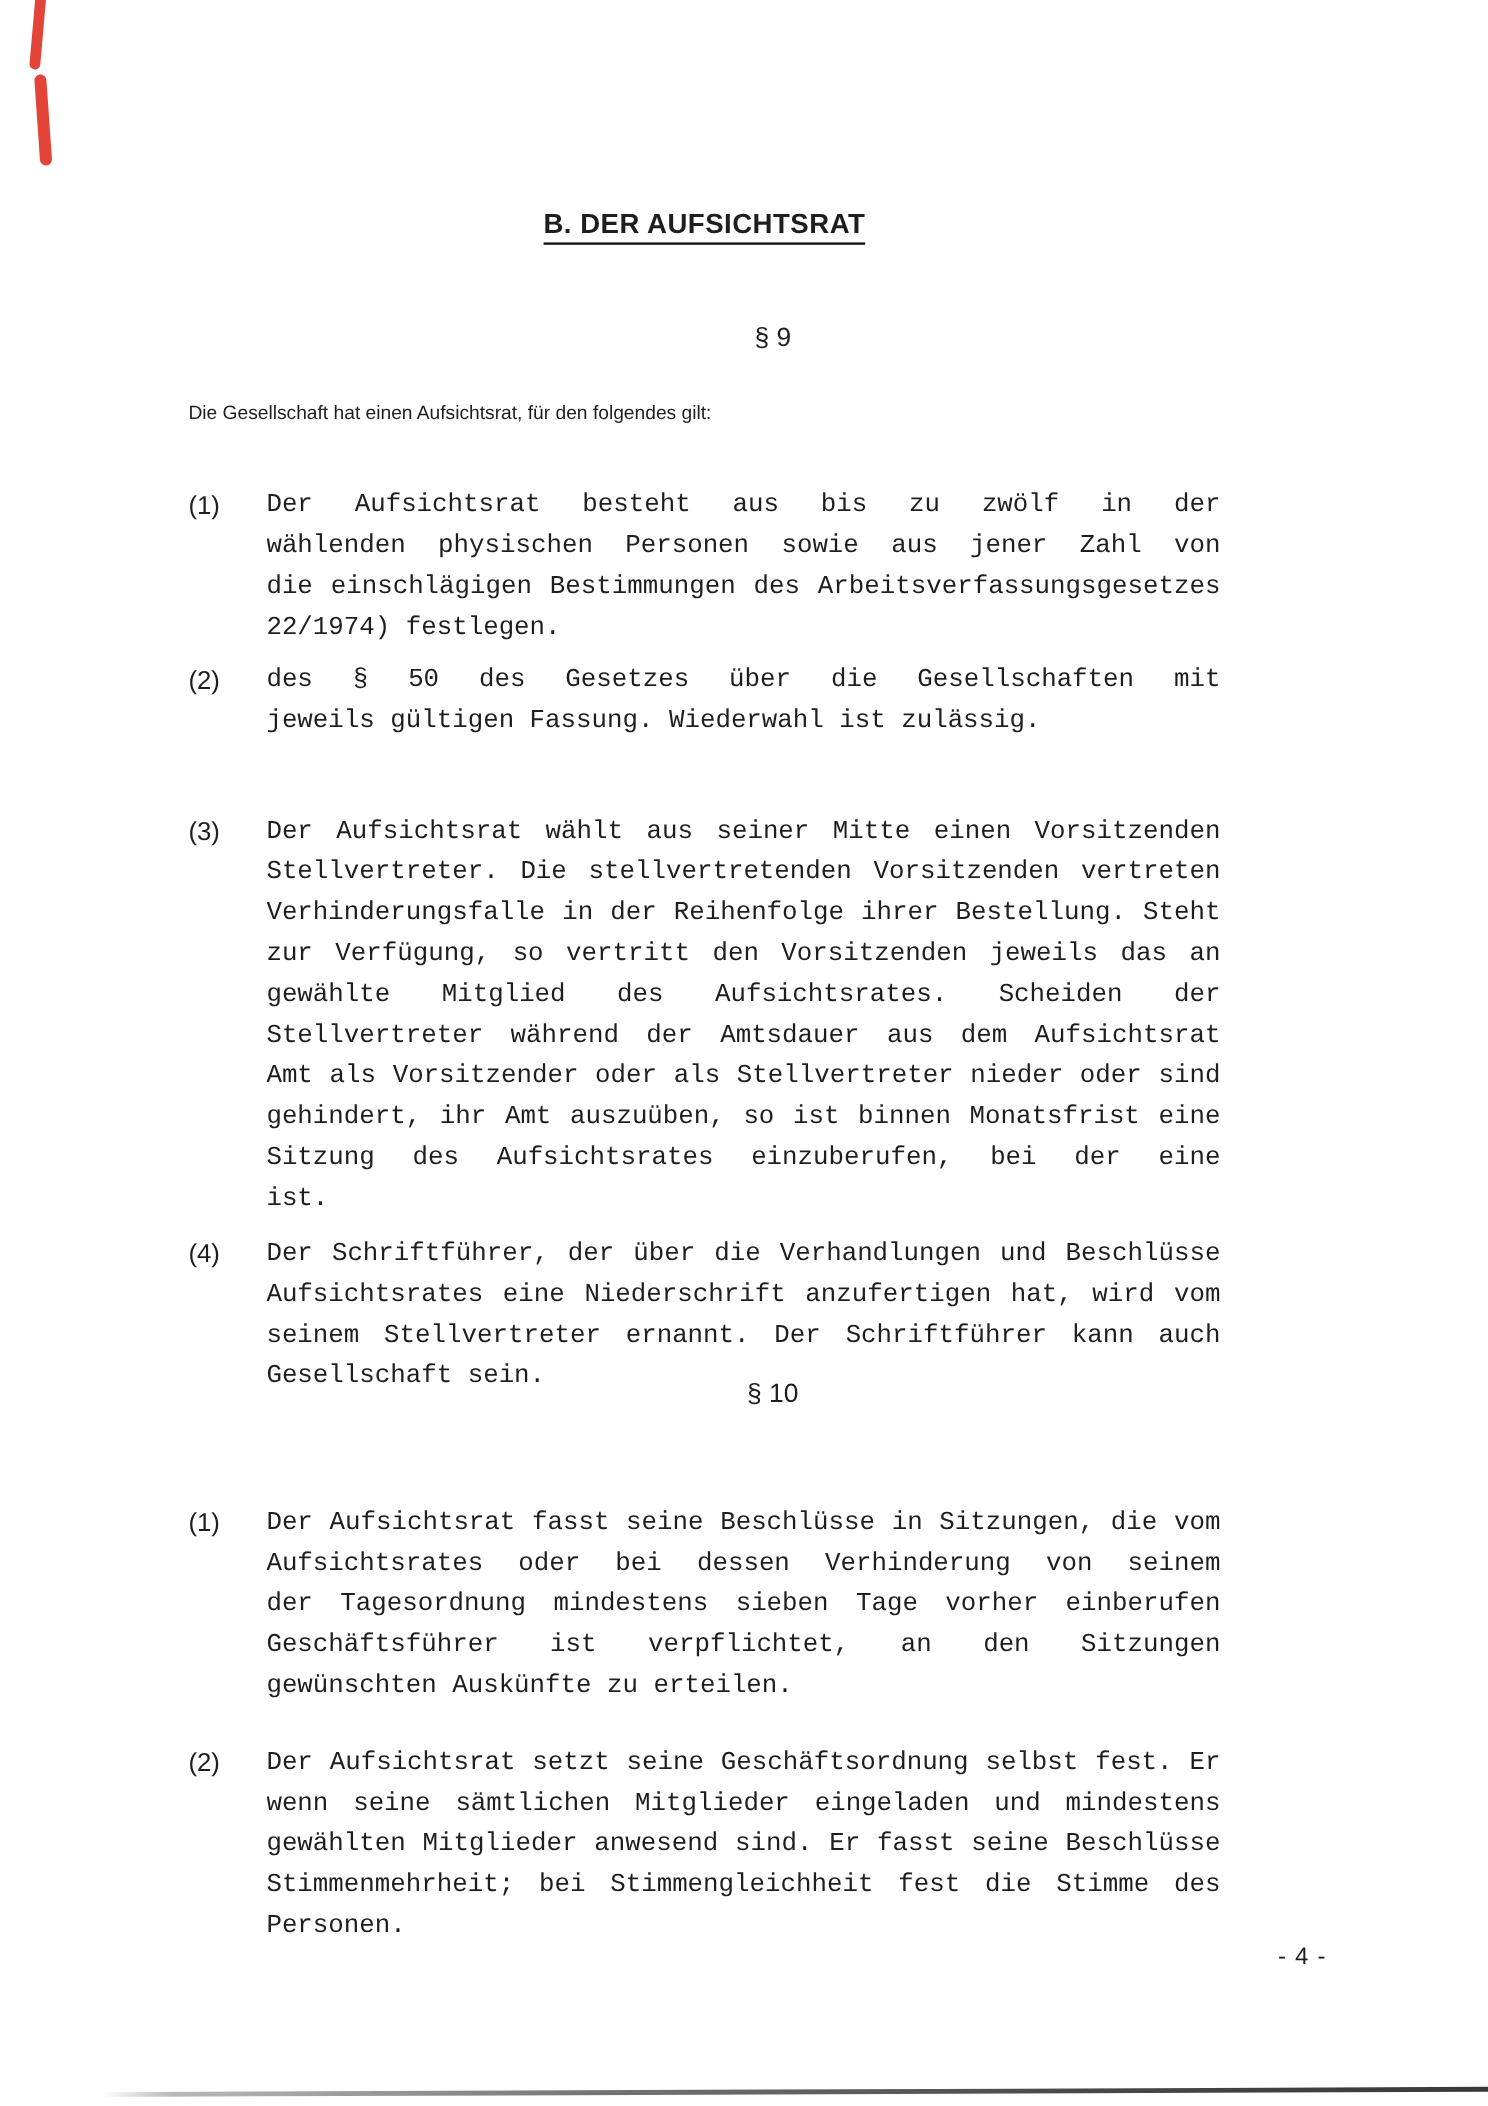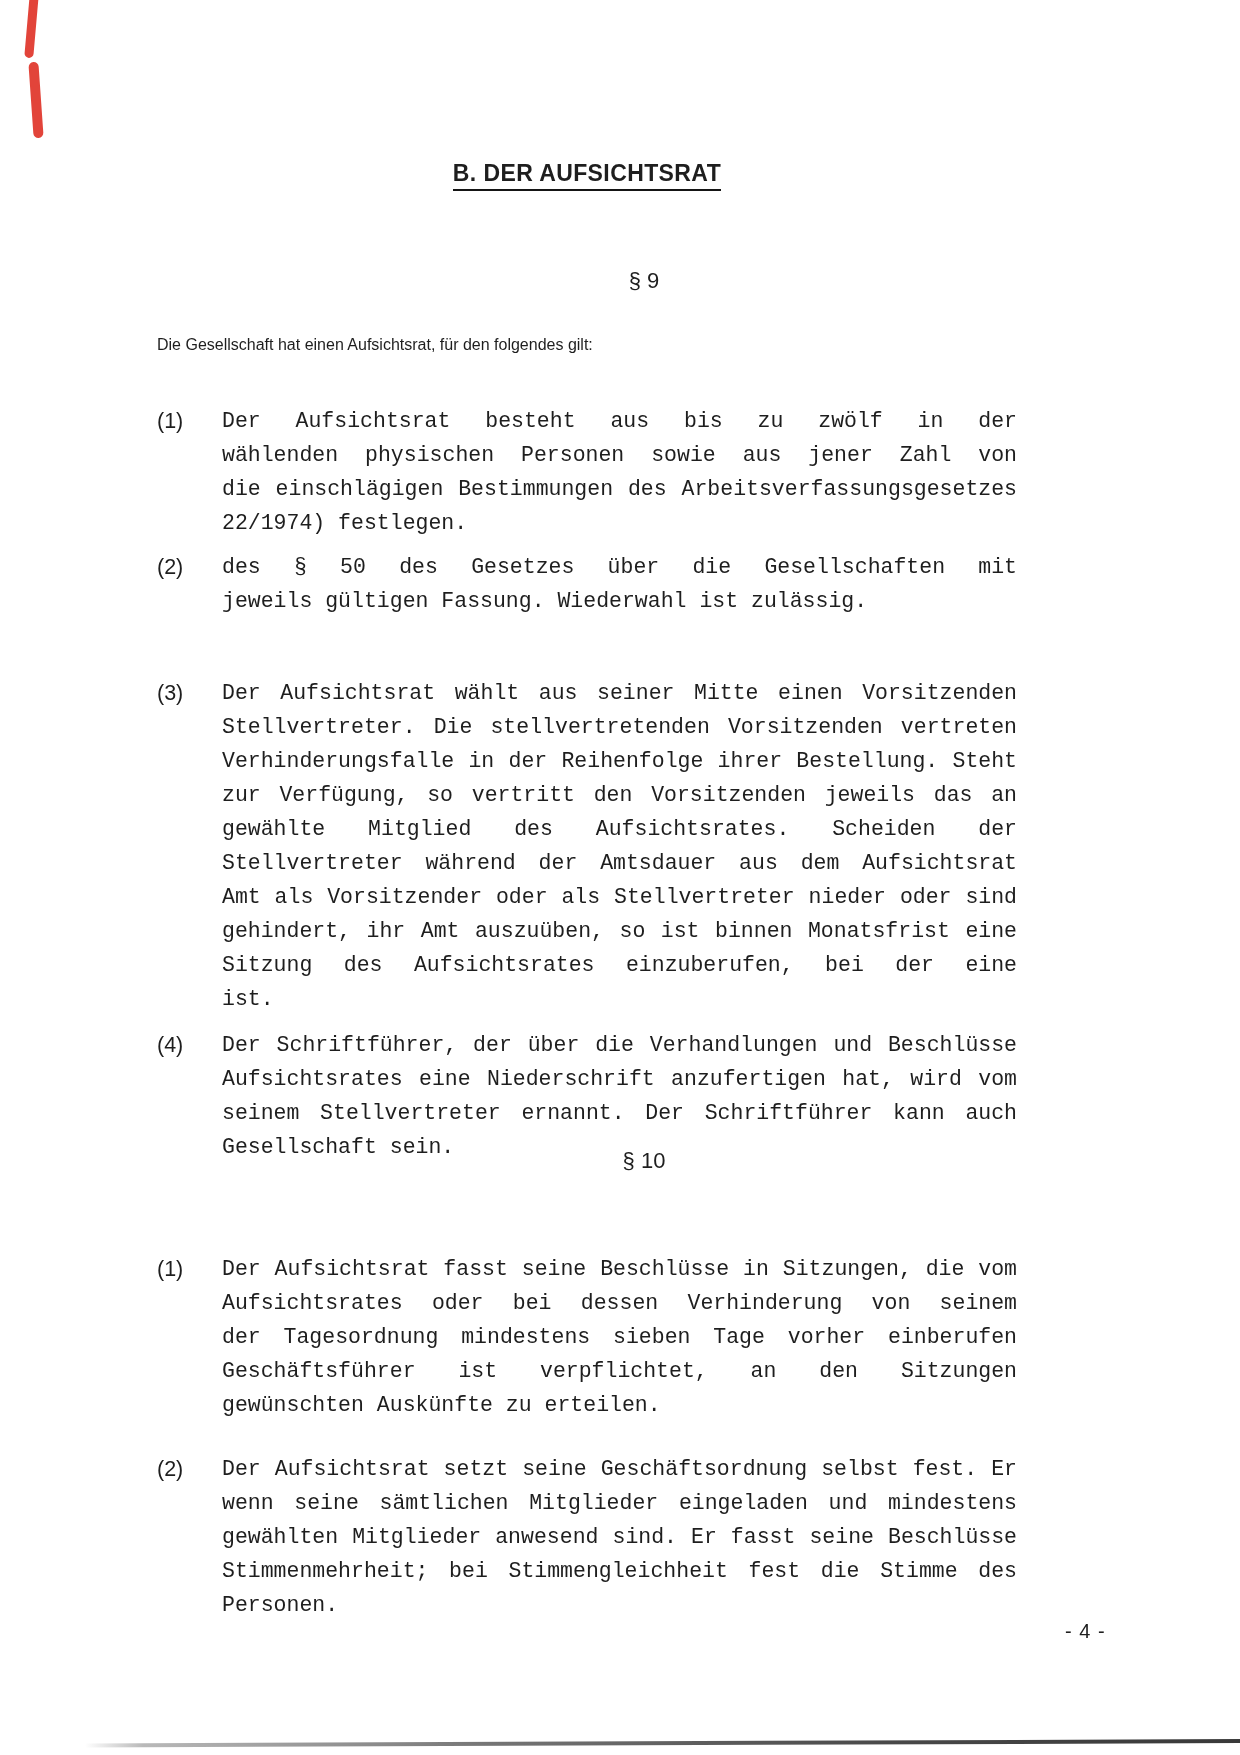--- a/index.html
+++ b/index.html
@@ -28,21 +28,21 @@
     background:linear-gradient(to right,
       rgba(130,130,130,0) 0%,
       rgba(100,100,100,.45) 5%,
       rgba(70,70,70,.75) 35%,
       rgba(52,52,52,.9) 70%,
       rgba(46,46,46,.95) 100%);
     transform:rotate(-0.22deg);
     transform-origin:100% 50%;
   }
   .doc-title{
-    position:absolute;top:160px;left:157px;width:860px;
+    position:absolute;top:173px;left:157px;width:860px;
     text-align:center;font-size:23px;font-weight:bold;
     letter-spacing:.4px;
   }
   .doc-title .u{
     border-bottom:2px solid #151515;
     padding-bottom:3px;
   }
   .sec-head{
     position:absolute;left:157px;width:860px;
     text-align:center;font-size:22px;

